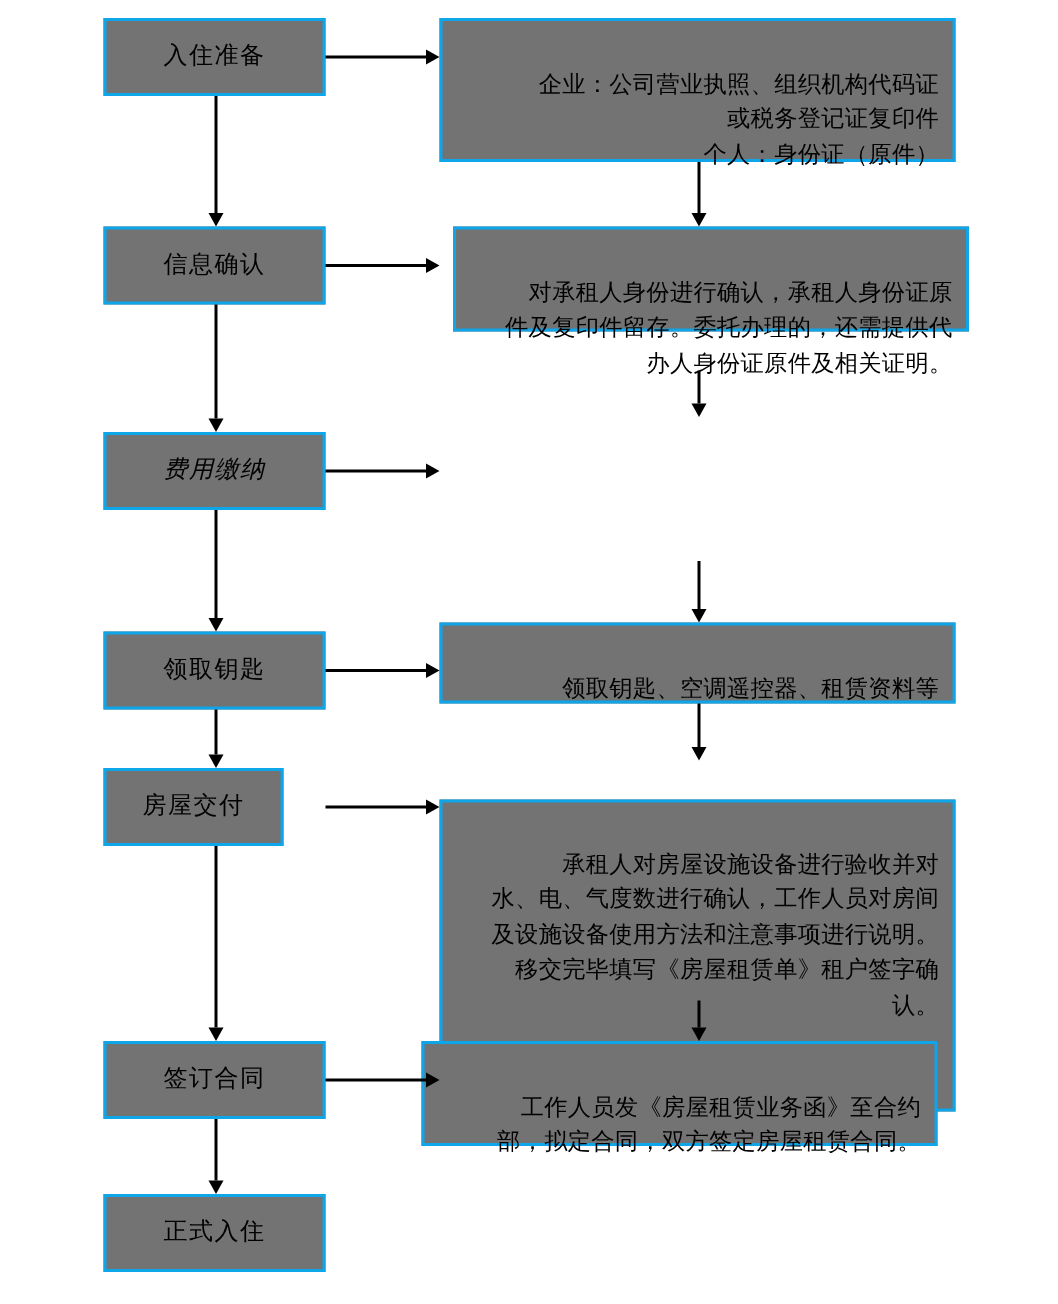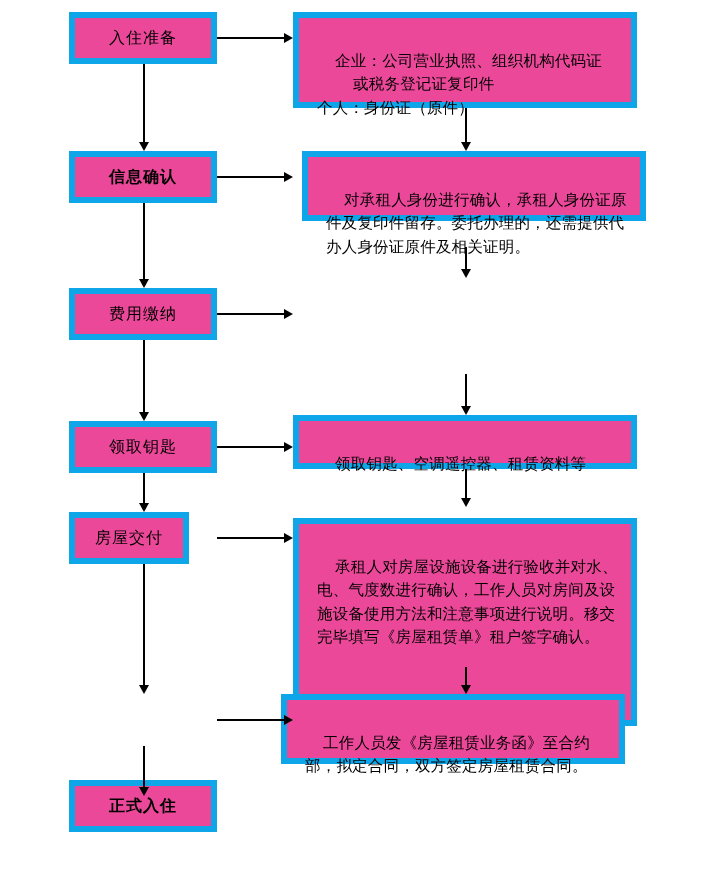--- a/index.html
+++ b/index.html
@@ -15,39 +15,39 @@
     width: 705px;
     height: 869px;
     background: #ffffff;
     overflow: hidden;
   }
 
   
   .node {
     position: absolute;
     box-sizing: border-box;
-    border: 6px solid #0ea5e9;
-    background: #ec4899;
+    border: 2px solid #0ea5e9;
+    background: #737373;
     color: #000000;
     font-size: 15.5px;
     line-height: 1.0;
   }
   .node.stage {
     display: flex;
     align-items: center;
     justify-content: center;
     letter-spacing: 1px;
     font-size: 16px;
   }
   .node.detail {
     padding: 7px 9px 6px 18px;
     font-size: 15.5px;
     line-height: 1.52;
     letter-spacing: 0.2px;
-    text-align: left;
+    text-align: right;
     white-space: pre-wrap;
     word-break: break-all;
   }
 
   
   .vline {
     position: absolute;
     width: 1.6px;
     background: #000000;
   }
@@ -75,57 +75,60 @@
 </style>
 </head>
 <body>
 
 <div id="canvas">
 
   <div class="node stage" style="left:69px;  top:12px;  width:148px; height:52px;">
     <span>入住准备</span>
   </div>
 
-  <div class="node stage" style="left:69px;  top:151px; width:148px; height:52px;font-weight:bold;">
+  <div class="node stage" style="left:69px;  top:151px; width:148px; height:52px;">
     <span>信息确认</span>
   </div>
 
-  <div class="node stage" style="left:69px;  top:288px; width:148px; height:52px;">
+  <div class="node stage" style="left:69px;  top:288px; width:148px; height:52px;font-style:italic;">
     <span>费用缴纳</span>
   </div>
 
   <div class="node stage" style="left:69px;  top:421px; width:148px; height:52px;">
     <span>领取钥匙</span>
   </div>
 
   <div class="node stage" style="left:69px;  top:512px; width:120px; height:52px;">
     <span>房屋交付</span>
   </div>
 
+  <div class="node stage" style="left:69px;  top:694px; width:148px; height:52px;">
+    <span>签订合同</span>
+  </div>
 
-  <div class="node stage" style="left:69px;  top:780px; width:148px; height:52px;font-weight:bold;">
+  <div class="node stage" style="left:69px;  top:796px; width:148px; height:52px;">
     <span>正式入住</span>
   </div>
 
   <div class="node detail" style="left:293px; top:12px;  width:344px; height:96px;">
     <span>企业：公司营业执照、组织机构代码证
         或税务登记证复印件
 个人：身份证（原件）</span>
   </div>
 
   <div class="node detail" style="left:302px; top:151px; width:344px; height:70px;">
     <span>对承租人身份进行确认，承租人身份证原件及复印件留存。委托办理的，还需提供代办人身份证原件及相关证明。</span>
   </div>
 
 
   <div class="node detail" style="left:293px; top:415px; width:344px; height:54px;">
     <span>领取钥匙、空调遥控器、租赁资料等</span>
   </div>
 
-  <div class="node detail" style="left:293px; top:518px; width:344px; height:208px;">
+  <div class="node detail" style="left:293px; top:533px; width:344px; height:208px;font-family:Liberation Mono, monospace;">
     <span>承租人对房屋设施设备进行验收并对水、电、气度数进行确认，工作人员对房间及设施设备使用方法和注意事项进行说明。移交完毕填写《房屋租赁单》租户签字确认。</span>
   </div>
 
   <div class="node detail" style="left:281px; top:694px; width:344px; height:70px;">
     <span>工作人员发《房屋租赁业务函》至合约部，拟定合同，双方签定房屋租赁合同。</span>
   </div>
 
   <div class="vline" style="left:143px; top:64px;  height:78px;"></div>
   <div class="arrow-down" style="left:139px; top:142px;"></div>
 

